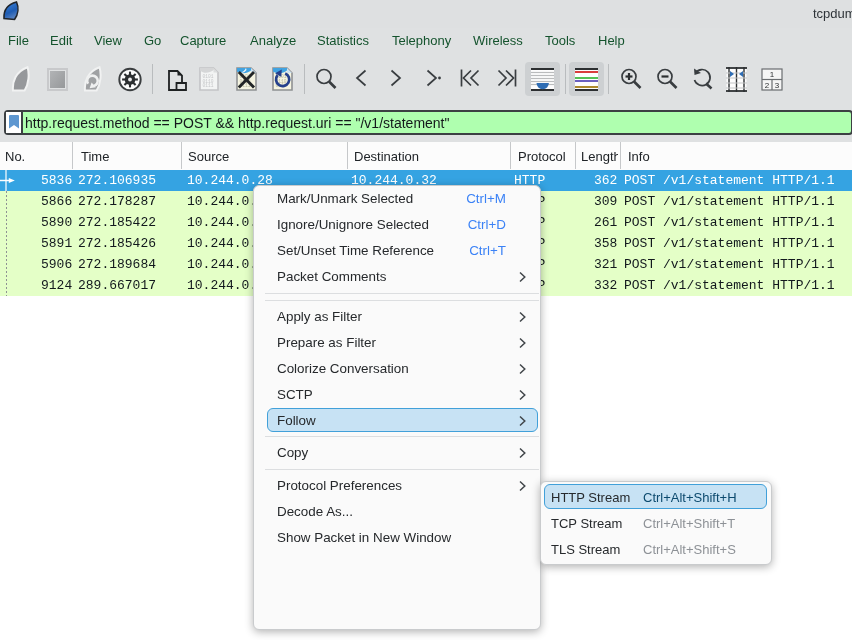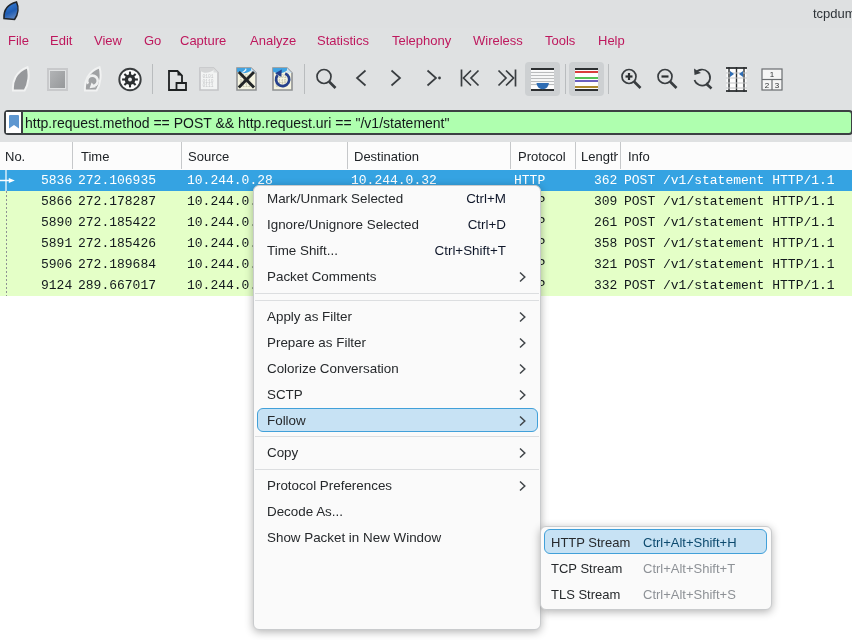--- a/index.html
+++ b/index.html
@@ -3,51 +3,51 @@
 <meta charset="utf-8">
 <style>
   * { margin:0; padding:0; box-sizing:border-box; }
   html,body { width:852px; height:640px; overflow:hidden; }
   body { font-family:"Liberation Sans", sans-serif; position:relative; background:#ffffff; }
   .abs { position:absolute; }
   
   #titlebar { left:0; top:0; width:852px; height:28px; background:#dee0e1; }
   #title { left:813px; top:6px; font-size:13px; color:#2e3338; white-space:nowrap; }
   #chrome2 { left:0; top:28px; width:852px; height:114px; background:#dfe1e2; }
-  .mi { position:absolute; top:33px; font-size:13px; color:#be185d; white-space:nowrap; }
+  .mi { position:absolute; top:33px; font-size:13px; color:#14532d; white-space:nowrap; }
   .sep { position:absolute; top:64px; width:1px; height:30px; background:#b9bcbe; }
   .ticon { position:absolute; }
   .togglebg { position:absolute; top:62px; width:35px; height:34px; background:#cdd0d2; border-radius:4px; }
   
   #filterbox { left:4px; top:110px; width:849px; height:25px; border:2px solid #3c4043; border-radius:4px; background:#afffaf; }
   #bookmark { left:6px; top:112px; width:17px; height:21px; background:#ffffff; border-right:2px solid #3c4043; }
   #ftext { left:25px; top:115px; font-size:14px; color:#14181b; white-space:nowrap; }
   
   #plist { left:0; top:142px; width:852px; height:498px; background:#ffffff; }
   #phead { position:absolute; left:0; top:0; width:852px; height:36px; background:#fcfcfc; border-bottom:1px solid #c6c8ca; }
   .hsep { position:absolute; top:0px; width:1px; height:27px; background:#c6c8ca; }
   .hlabel { position:absolute; top:7px; font-size:13px; color:#202428; white-space:nowrap; }
   .prow { position:absolute; left:0; width:852px; height:21px; font-family:"Liberation Mono", monospace; font-size:13px; line-height:21px; white-space:pre; }
   .green { background:#e4ffc7; color:#12181d; }
   .blue  { background:#35a3e2; color:#ffffff; }
   .cell { position:absolute; top:0; line-height:21px; }
   #dash { left:6px; top:191px; width:1px; height:105px; background:repeating-linear-gradient(to bottom,#8e9193 0px,#8e9193 2px,transparent 2px,transparent 4px); }
   
   #cmenu { left:253px; top:185px; width:288px; height:445px; background:#fafafa; border:1px solid #c9cbcd;
-           border-radius:6px; box-shadow:0 2px 8px rgba(0,0,0,0.3); }
+           border-radius:6px; box-shadow:0 2px 8px rgba(0,0,0,0.3);padding-left:10px; }
   .mrow { position:relative; height:26px; }
   .msep { height:6.75px; position:relative; }
   .msep:after { content:""; position:absolute; left:1px; right:1px; top:2.8px; border-top:1px solid #dcdee0; }
   .mtext { position:absolute; left:13px; top:5px; font-size:13.4px; color:#26292c; white-space:nowrap; }
-  .mshort { position:absolute; right:34px; top:5px; font-size:13.4px; color:#0f172a; white-space:nowrap; }
+  .mshort { position:absolute; right:34px; top:5px; font-size:13.4px; color:#3b82f6; white-space:nowrap; }
   .marr { position:absolute; right:14px; top:7px; }
   .mhl { position:absolute; left:3px; right:2px; top:0px; height:24.5px; background:#c7e2f4; border:1px solid #41a0d9; border-radius:6px; }
   
   #smenu { left:540px; top:481px; width:232px; height:84px; background:#fafafa; border:1px solid #c9cbcd;
-           border-radius:6px; box-shadow:0 2px 8px rgba(0,0,0,0.3); padding-top:2px;margin-top:45px; }
+           border-radius:6px; box-shadow:0 2px 8px rgba(0,0,0,0.3); padding-top:2px; }
   .stext { position:absolute; left:10px; top:6px; font-size:13px; color:#26292c; white-space:nowrap; }
   .sshort { position:absolute; left:102px; top:6px; font-size:13px; color:#0c4a6e; white-space:nowrap; }
 </style>
 </head>
 <body>
   <div class="abs" id="titlebar"></div>
   <div class="abs" id="title">tcpdump.pcap</div>
   <div class="abs" id="chrome2"></div>
 
   <svg class="abs" style="left:2px;top:1px" width="20" height="20" viewBox="0 0 20 20">
@@ -325,22 +325,22 @@
   <div class="abs" id="cmenu">
     <div class="mrow">
       <span class="mtext">Mark/Unmark Selected</span>
       <span class="mshort">Ctrl+M</span>
     </div>
     <div class="mrow">
       <span class="mtext">Ignore/Unignore Selected</span>
       <span class="mshort">Ctrl+D</span>
     </div>
     <div class="mrow">
-      <span class="mtext">Time Shift...</span>
-      <span class="mshort">Ctrl+Shift+T</span>
+      <span class="mtext">Set/Unset Time Reference</span>
+      <span class="mshort">Ctrl+T</span>
     </div>
     <div class="mrow">
       <span class="mtext">Packet Comments</span>
       <svg class="marr" width="7" height="12" viewBox="0 0 7 12">
         <path d="M1,1.5 L5.8,6 L1,10.5" fill="none" stroke="#41464a" stroke-width="1.5"></path>
       </svg>
     </div>
     <div class="msep"></div>
     <div class="msep"></div>
     <div class="mrow">

